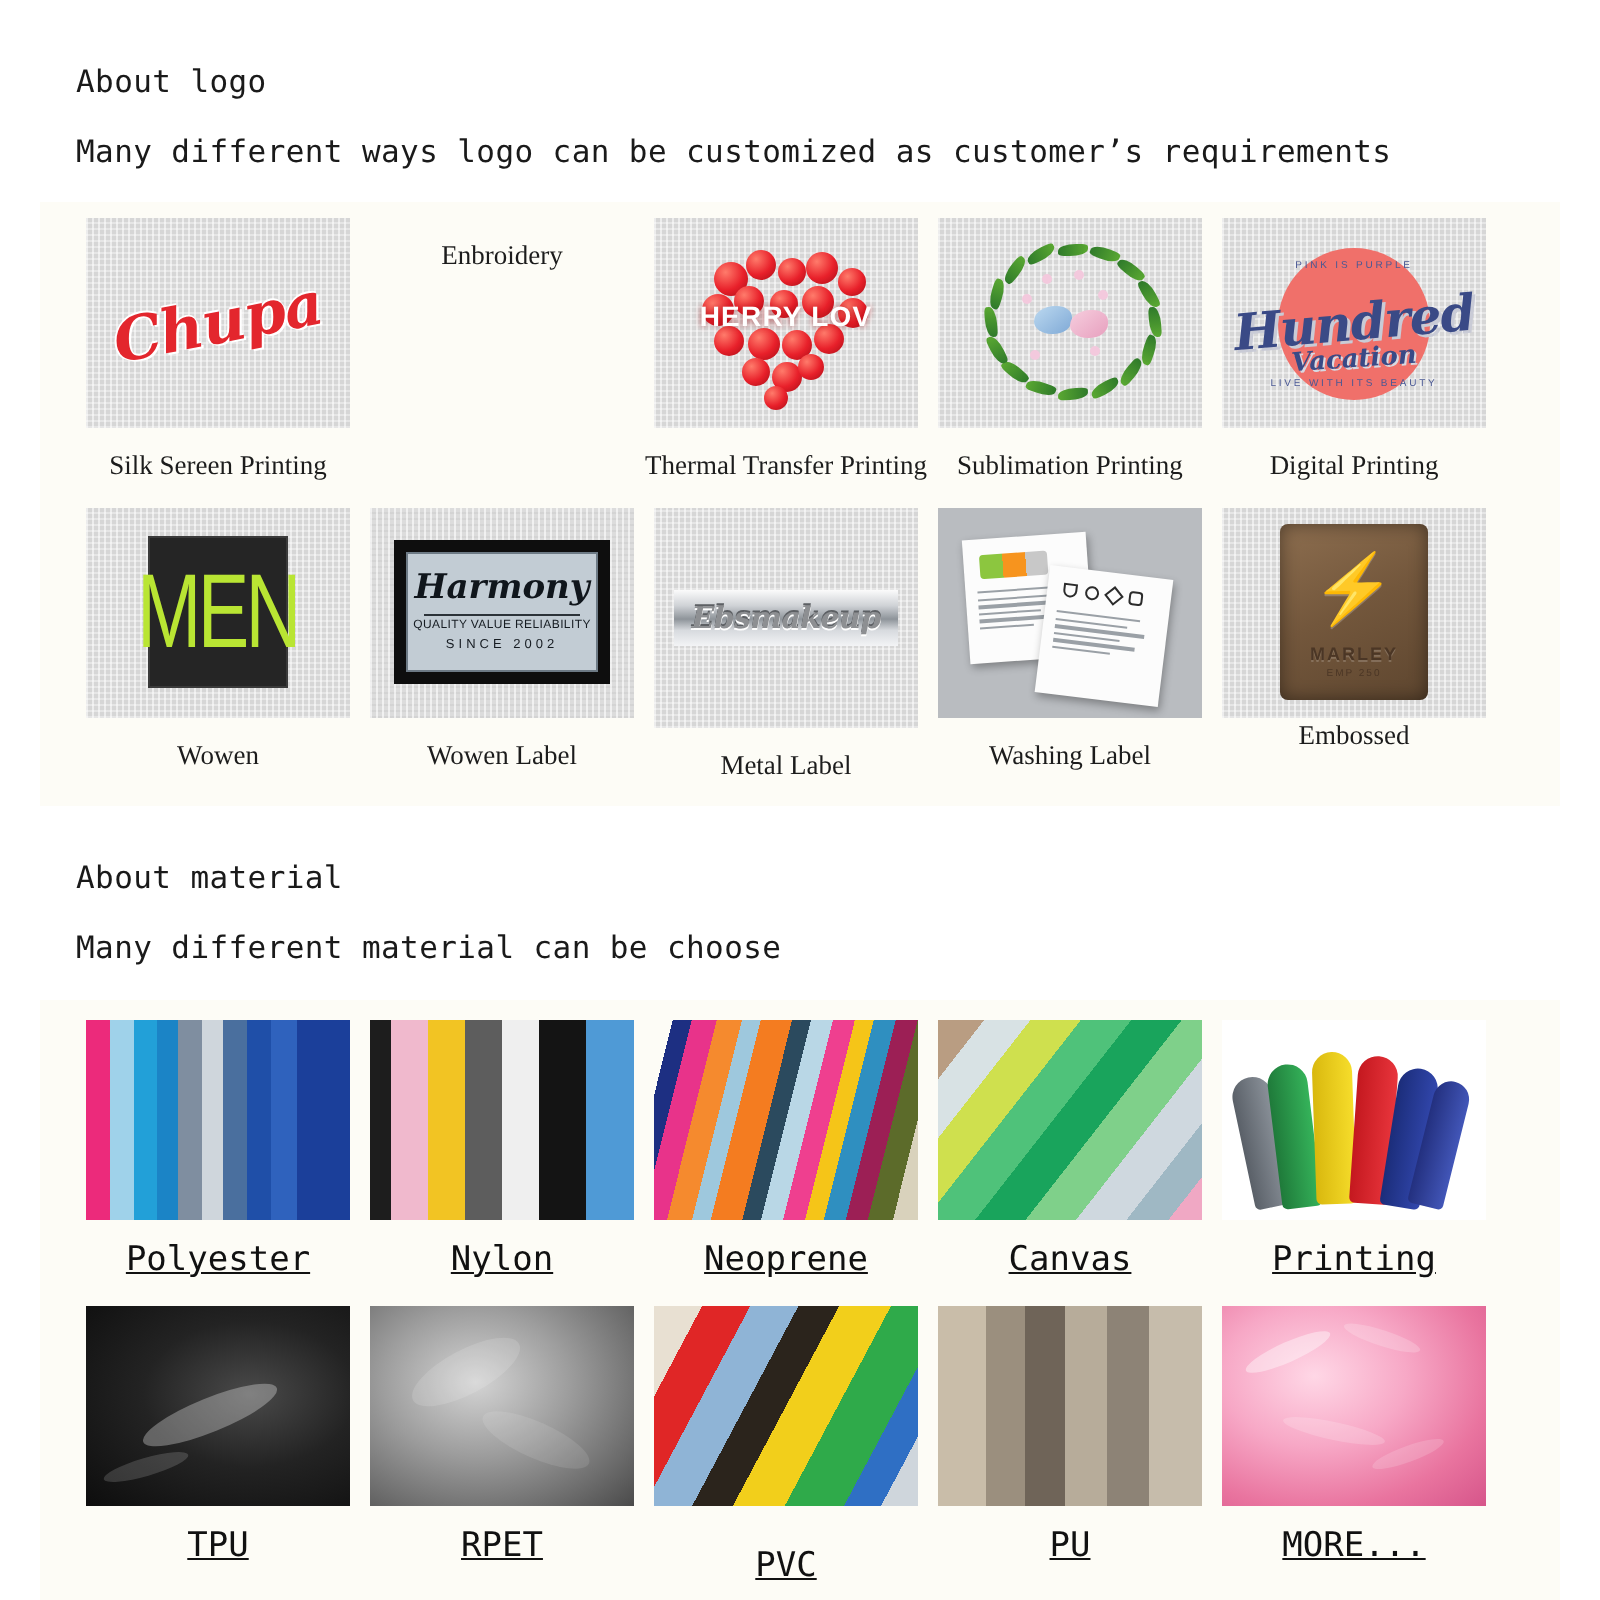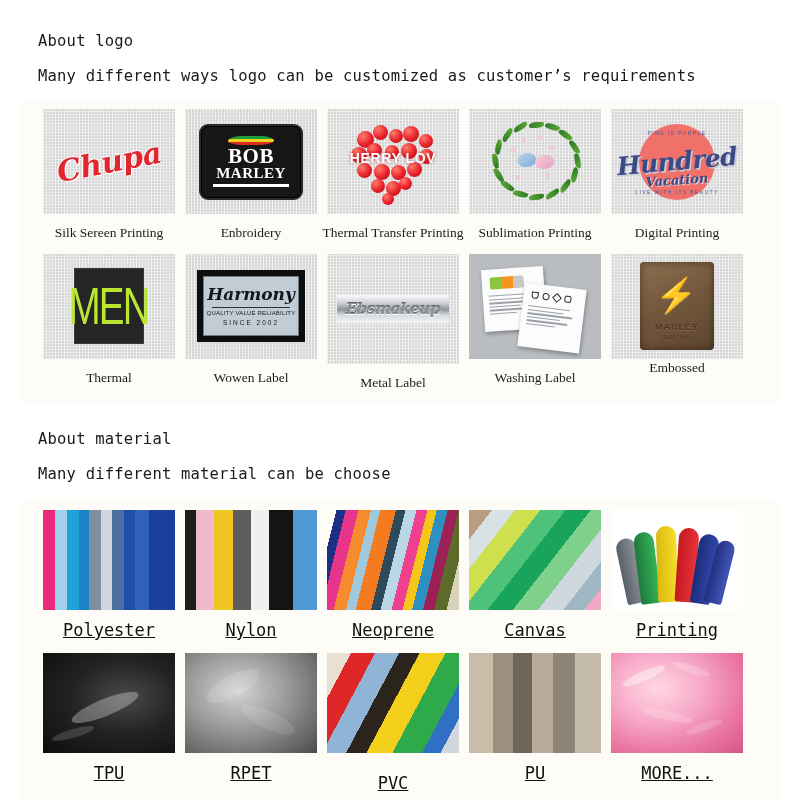--- a/index.html
+++ b/index.html
@@ -320,28 +320,20 @@
     <div class="grid-row" style="padding-left:18px;">
 
       <div class="cell" style="width:142px;">
         <div class="thumb fab-gray" style="width:132px;height:105px;">
           <div class="chupa">Chupa</div>
         </div>
         <div class="caption-serif" style="margin-top:12px;">Silk Sereen Printing</div>
       </div>
 
       <div class="cell" style="width:142px;">
-        <div class="thumb fab-lite" style="width:132px;height:105px;">
-          <div class="bm-patch">
-            <div class="bm-rasta"></div>
-            <div class="bm-t1">BOB</div>
-            <div class="bm-t2">MARLEY</div>
-            <div class="bm-bar"></div>
-          </div>
-        </div>
         <div class="caption-serif" style="margin-top:12px;">Enbroidery</div>
       </div>
 
       <div class="cell" style="width:142px;">
         <div class="thumb fab-gray" style="width:132px;height:105px;">
           <div class="heart-wrap">
             <div class="cherry" style="left:30px;top:22px;width:17px;height:17px;"></div>
             <div class="cherry" style="left:46px;top:16px;width:15px;height:15px;"></div>
             <div class="cherry" style="left:62px;top:20px;width:14px;height:14px;"></div>
             <div class="cherry" style="left:76px;top:17px;width:16px;height:16px;"></div>
@@ -410,21 +402,21 @@
     </div>
 
     <div class="grid-row" style="padding-left:18px;margin-top:14px;">
 
       <div class="cell" style="width:142px;">
         <div class="thumb fab-gray" style="width:132px;height:105px;">
           <div class="men-patch">
             <div class="men-txt">MEN</div>
           </div>
         </div>
-        <div class="caption-serif" style="margin-top:12px;">Thermal</div>
+        <div class="caption-serif" style="margin-top:12px;">Wowen</div>
       </div>
 
       <div class="cell" style="width:142px;">
         <div class="thumb fab-lite" style="width:132px;height:105px;">
           <div class="hm-outer">
             <div class="hm-inner">
               <div class="hm-brand">Harmony</div>
               <div class="hm-rule"></div>
               <div class="hm-q">QUALITY VALUE RELIABILITY</div>
               <div class="hm-s">SINCE 2002</div>

